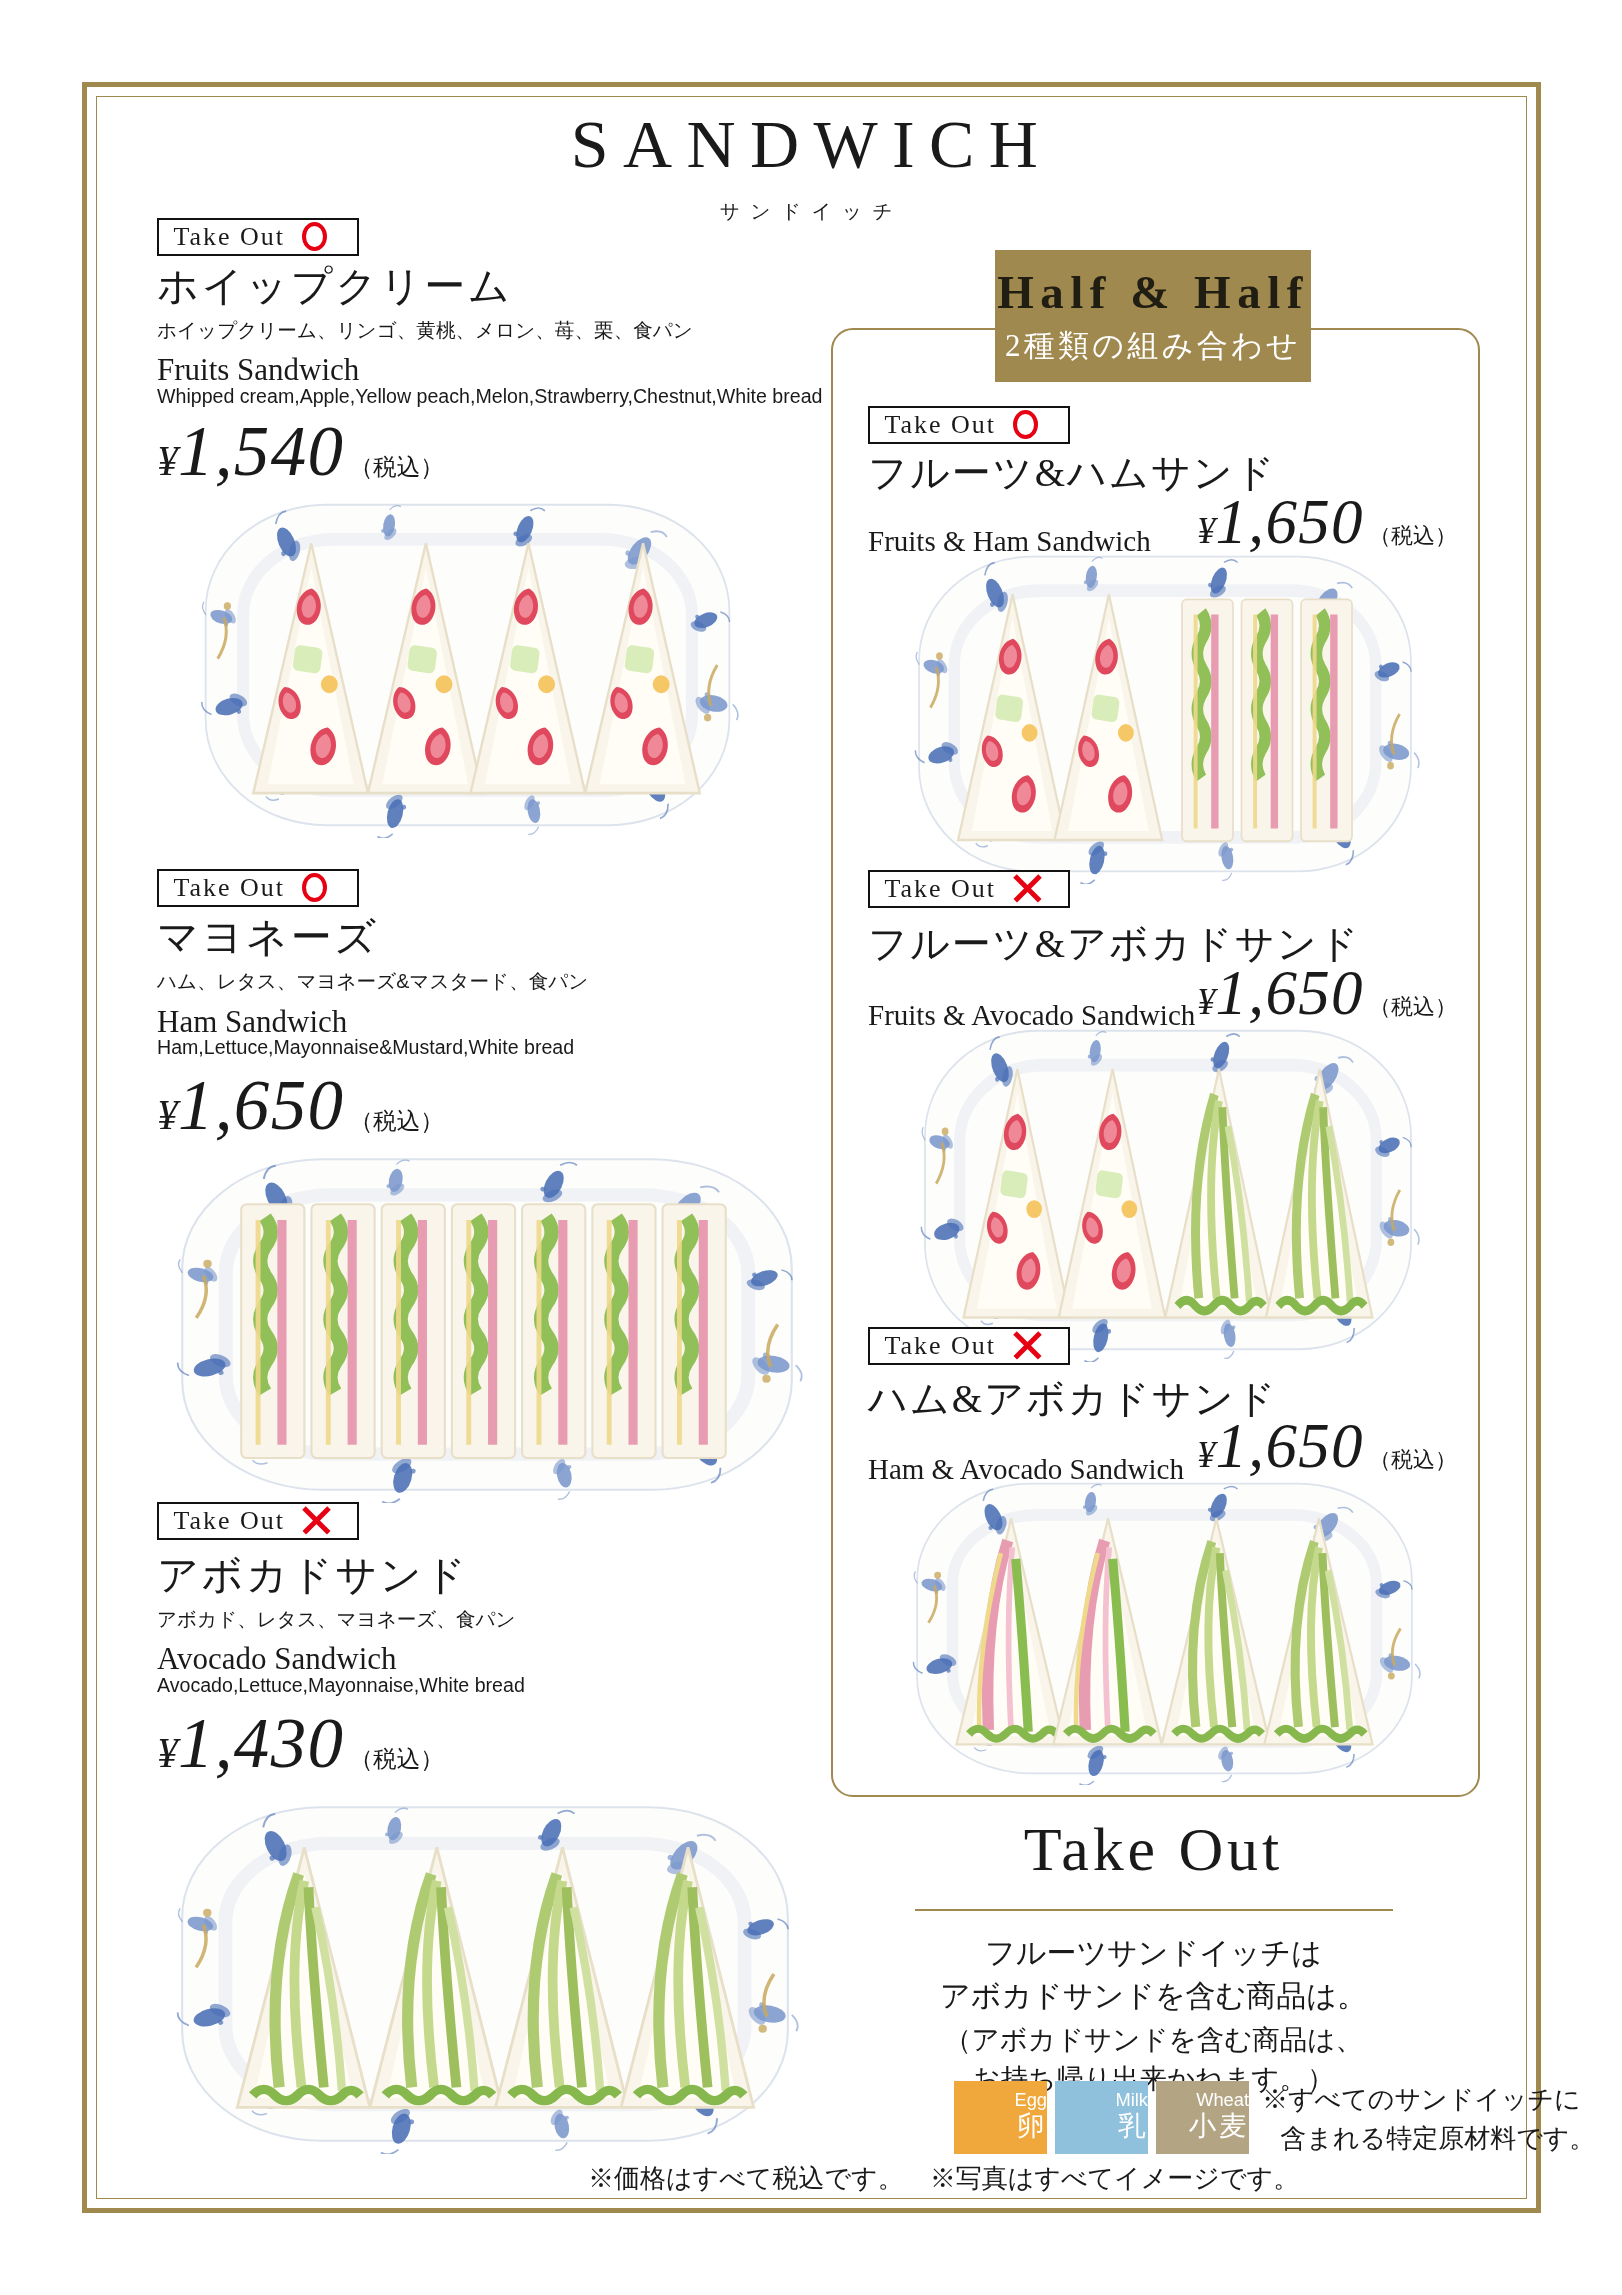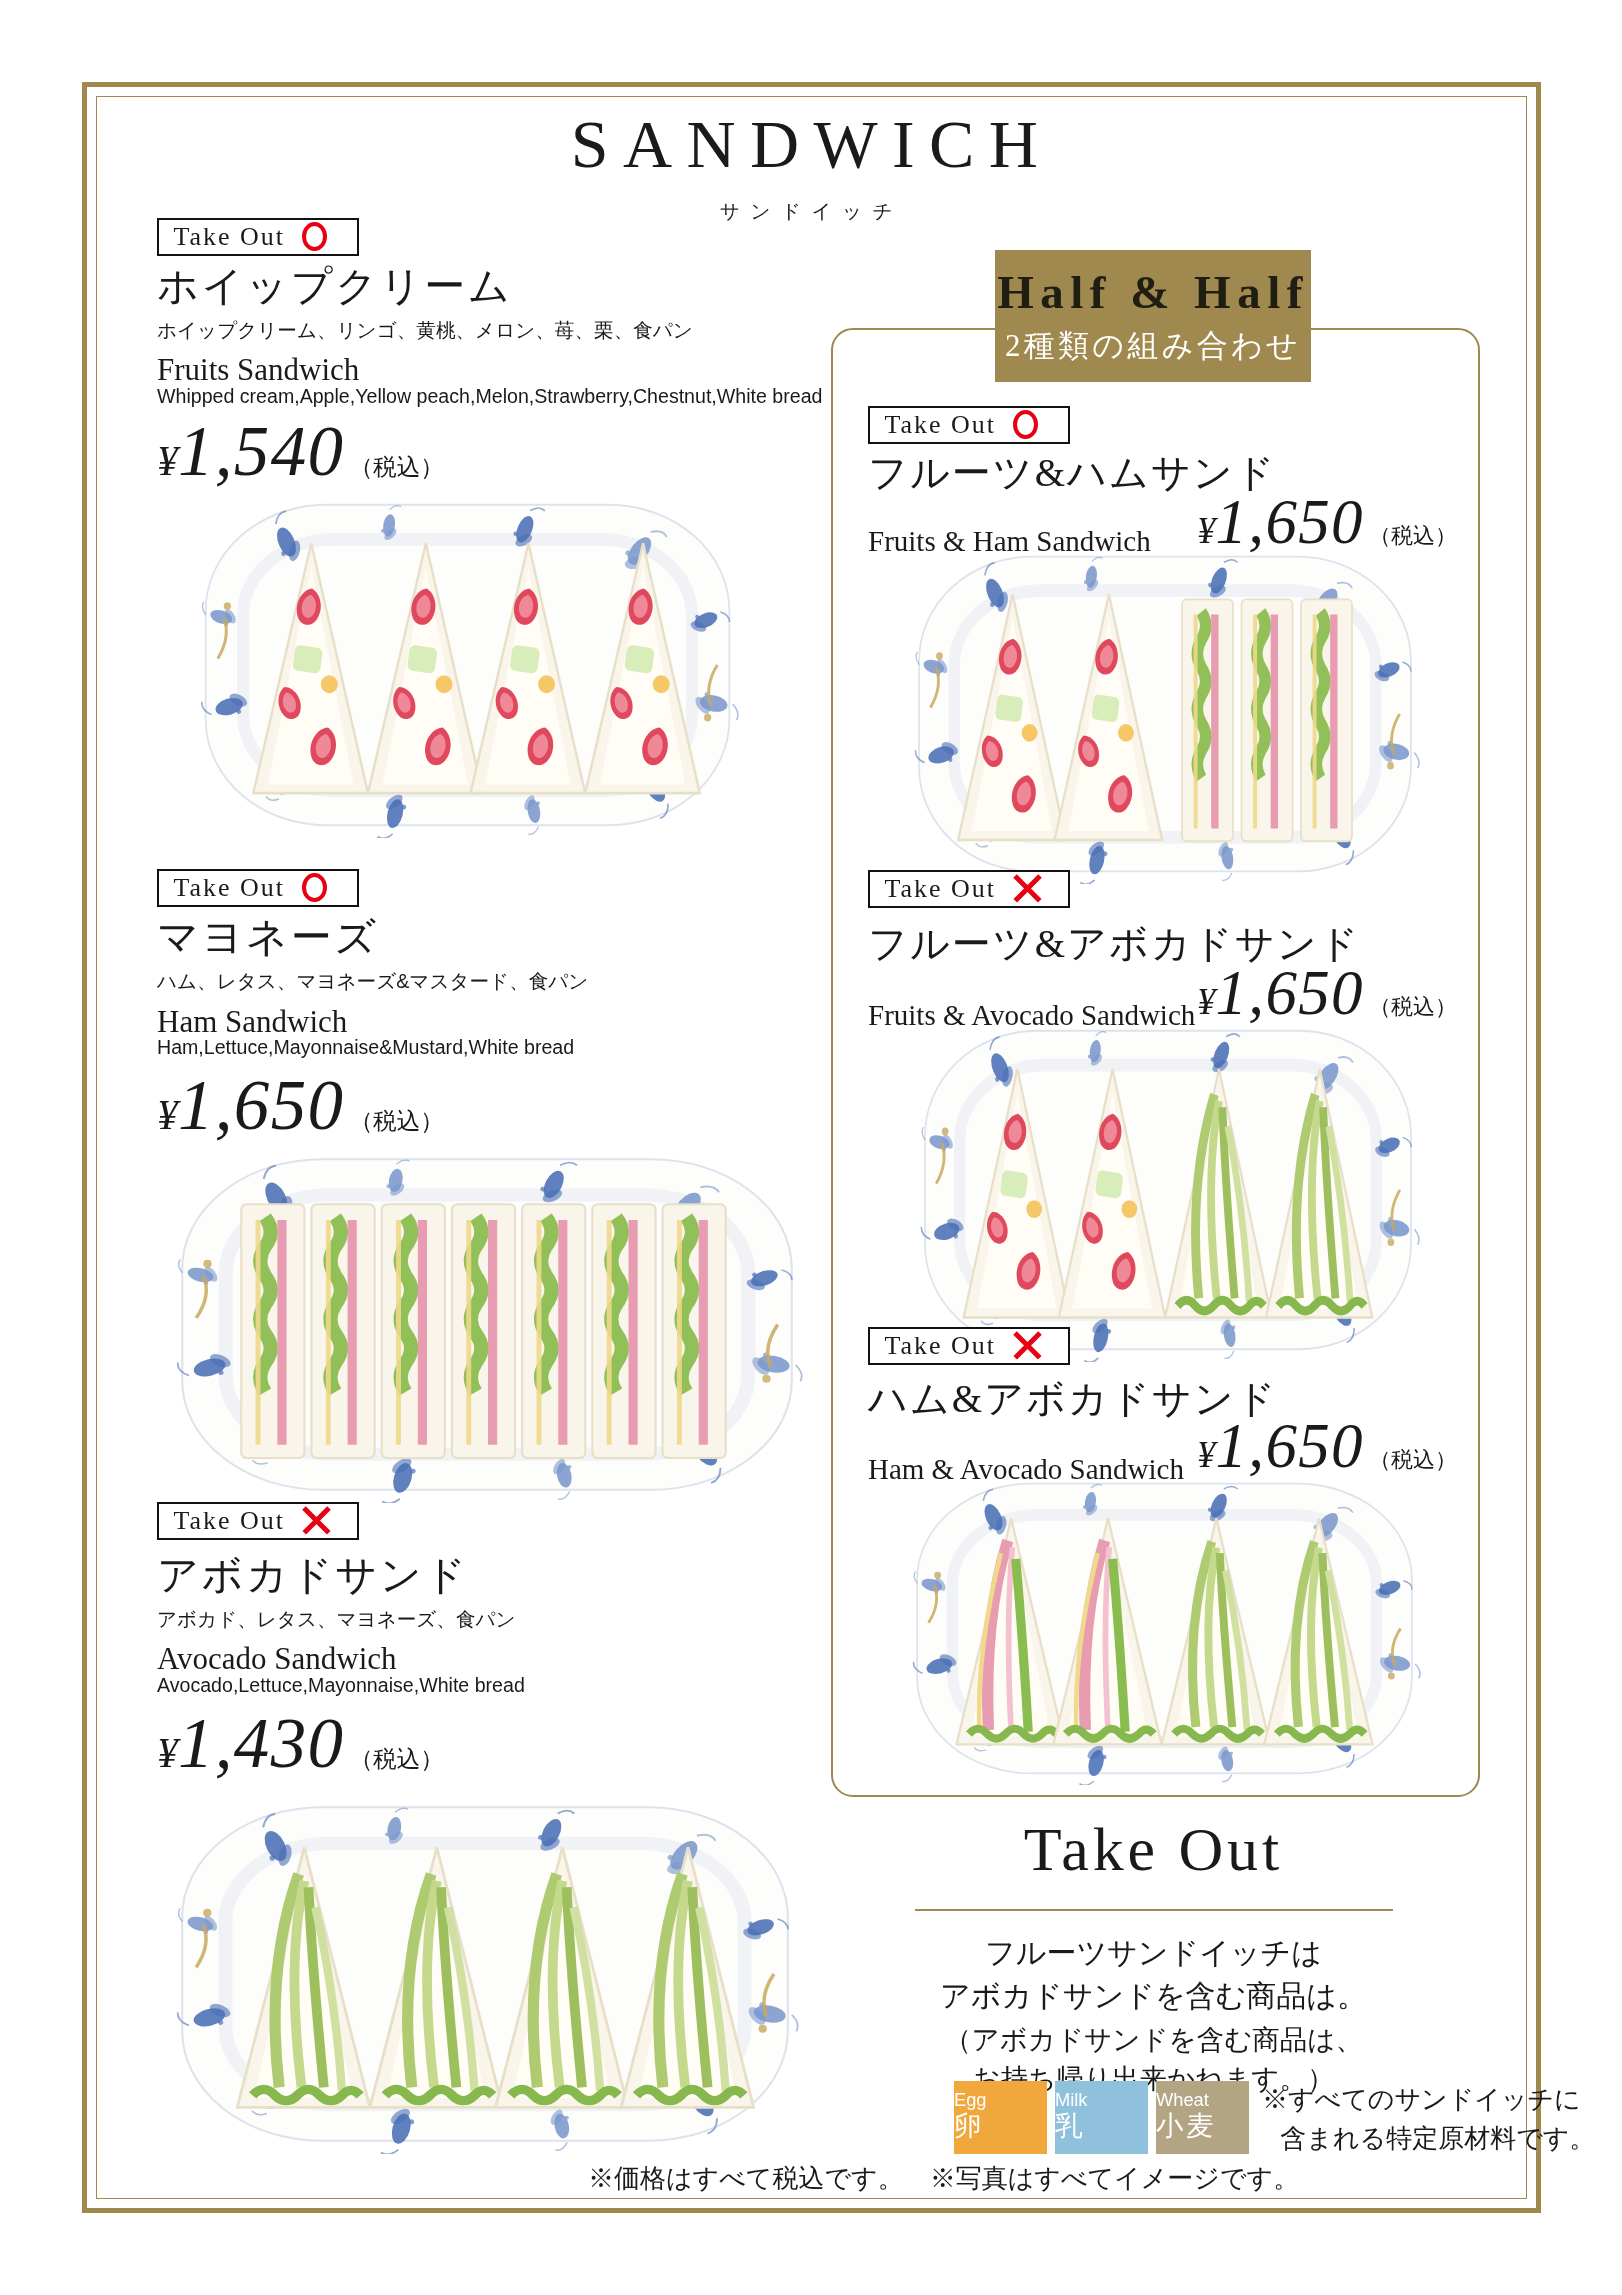--- a/index.html
+++ b/index.html
@@ -47,21 +47,21 @@
   .r-name-en{font-size:29px;white-space:nowrap;margin-top:36px;}
 
   .photo{overflow:hidden;}
   .photo svg{display:block;}
 
   .to-head{left:831px;top:1814px;width:645px;text-align:center;font-size:62px;letter-spacing:3.9px;}
   .to-line{left:915px;top:1909px;width:478px;height:2px;background:var(--gold);}
   .to-txt1{left:831px;top:1932px;width:645px;text-align:center;font-size:30px;line-height:1.42;}
   .to-txt2{left:831px;top:2021px;width:645px;text-align:center;font-size:27.5px;line-height:1.4;}
 
-  .alg{width:93px;height:73px;display:flex;flex-direction:column;align-items:flex-start;justify-content:center;color:#fff;}
+  .alg{width:93px;height:73px;display:flex;flex-direction:column;align-items:flex-end;justify-content:center;color:#fff;}
   .alg .en{font-family:"Liberation Sans",sans-serif;font-size:18.3px;line-height:1;}
   .alg .jp{font-family:"Liberation Sans",sans-serif;font-size:27.5px;line-height:1.25;letter-spacing:2.6px;}
   .alg-note{font-size:26px;line-height:1.5;white-space:nowrap;}
 
   .footer-note{font-size:26px;white-space:nowrap;}
 </style>
 </head>
 <body>
 
 <div class="page">

